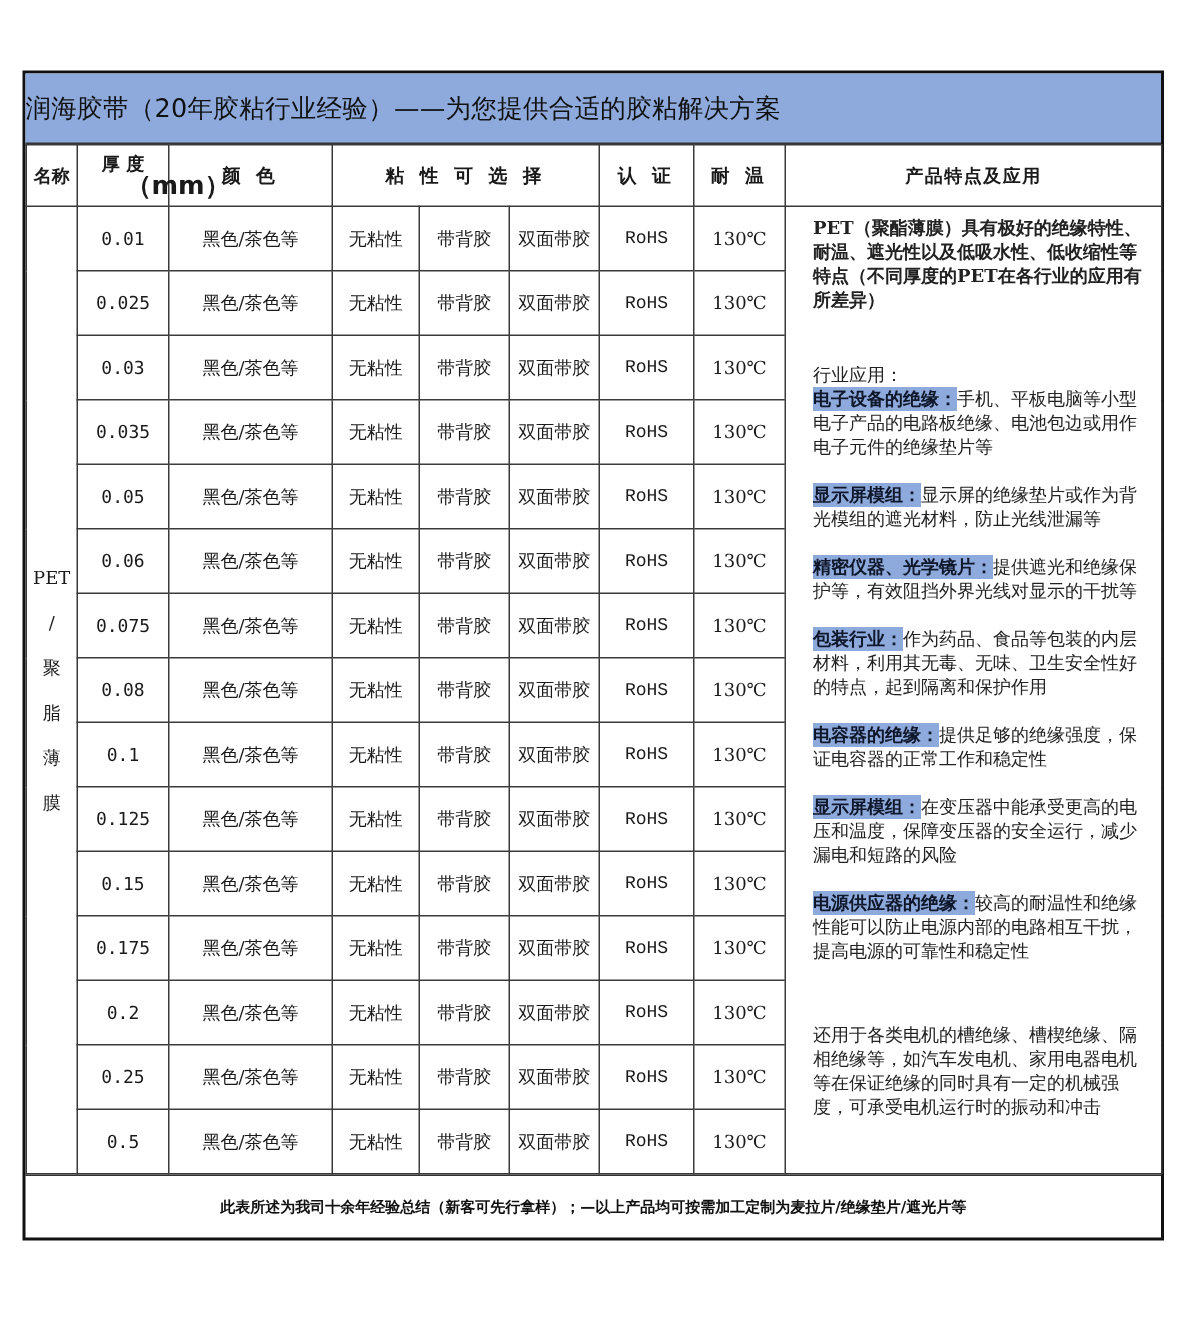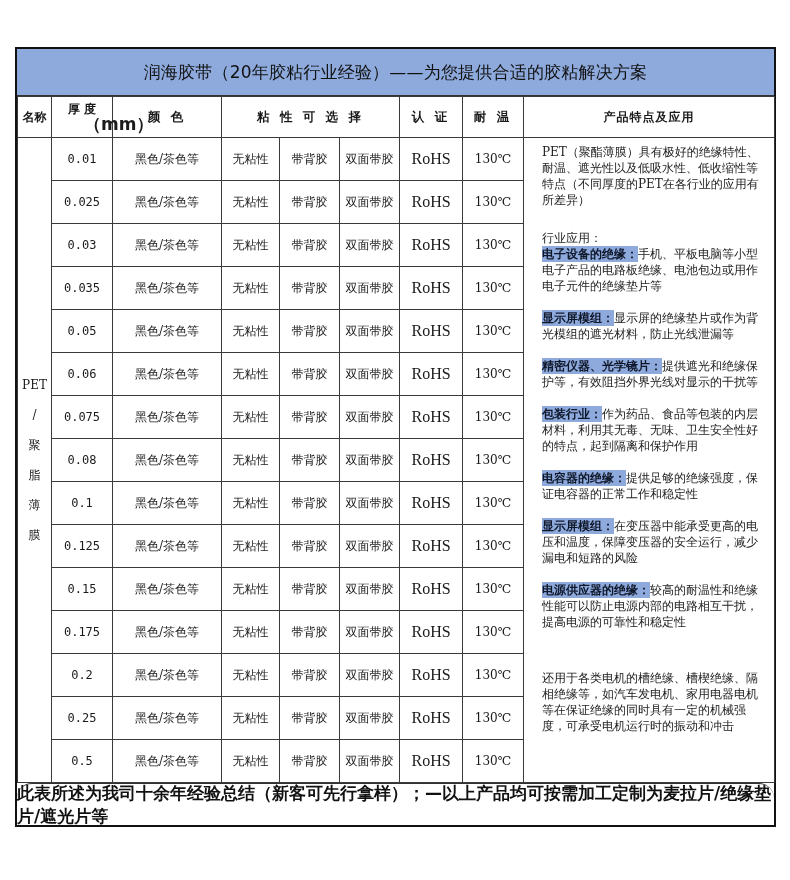--- a/index.html
+++ b/index.html
@@ -7,63 +7,63 @@
     width: 790px; height: 880px; position: relative; overflow: hidden;
     font-family: "DejaVu Serif", "Liberation Serif", serif;
     color: #1a1a1a;
   }
   .sheet {
     position: absolute; left: 15px; top: 47px; width: 757px;
     border: 2px solid #111111; box-sizing: content-box;
   }
   .title-band {
     height: 46px; background: #8eaadc; border-bottom: 1px solid #333;
-    display: flex; align-items: center; justify-content: center;
+    display: flex; align-items: center; 
     font-family: "DejaVu Sans", "Liberation Sans", sans-serif;
     font-size: 17px; color: #111; letter-spacing: 0.2px;
   }
   table.spec {
     border-collapse: collapse; table-layout: fixed; width: 757px; border-radius: 32px;
   }
   table.spec td, table.spec th {
     border: 1px solid #3a3a3a; padding: 0; text-align: center; vertical-align: middle;
     font-size: 12px; font-weight: normal;
   }
   table.spec th {
     height: 40px; font-family: "DejaVu Sans", "Liberation Sans", sans-serif;
     font-weight: bold; font-size: 12.5px; letter-spacing: 3px;
   }
   table.spec th.tight { letter-spacing: 0; font-size: 12px; }
   table.spec th.thick { line-height: 15px; }
   table.spec td.num { font-family: "DejaVu Sans Mono", "Liberation Mono", monospace; font-size: 12px; }
-  table.spec td.rohs { font-family: Liberation Serif, serif; font-size: 16px; }
+  table.spec td.rohs { font-family: Liberation Mono, monospace; font-size: 12px; }
   tr.data td { height: 42px; }
   td.name-cell {
     font-family: "DejaVu Serif", "Liberation Serif", serif;
     font-size: 12.5px; line-height: 30px;
   }
   td.name-cell span { display: block; }
   td.desc-cell {
     text-align: left !important; vertical-align: top !important;
     padding: 6px 8px 0 18px !important; font-size: 11.6px; line-height: 16px;
     color: #222;
   }
   .desc-block { margin-bottom: 16px; }
-  .desc-block.first { margin-bottom: 22px; }
+  .desc-block.first { margin-bottom: 34px; font-weight: bold; }
   .desc-label { }
   .hl {
     background: #8eaadc; font-weight: bold; color: #0f172a;
     font-family: "DejaVu Sans", "Liberation Sans", sans-serif;
     padding: 1px 0;
   }
   .footer {
     border-top: 1px solid #333; height: 41px;
     display: flex; align-items: center; justify-content: center;
     font-family: "DejaVu Sans", "Liberation Sans", sans-serif;
-    font-weight: bold; font-size: 17px; color: #111; border-radius: 15px;
+    font-weight: bold; font-size: 10px; color: #111;
   }
 </style>
 </head>
 <body>
 
 <div class="sheet">
   <div class="title-band">
     <span>润海胶带（20年胶粘行业经验）——为您提供合适的胶粘解决方案</span>
   </div>
 

